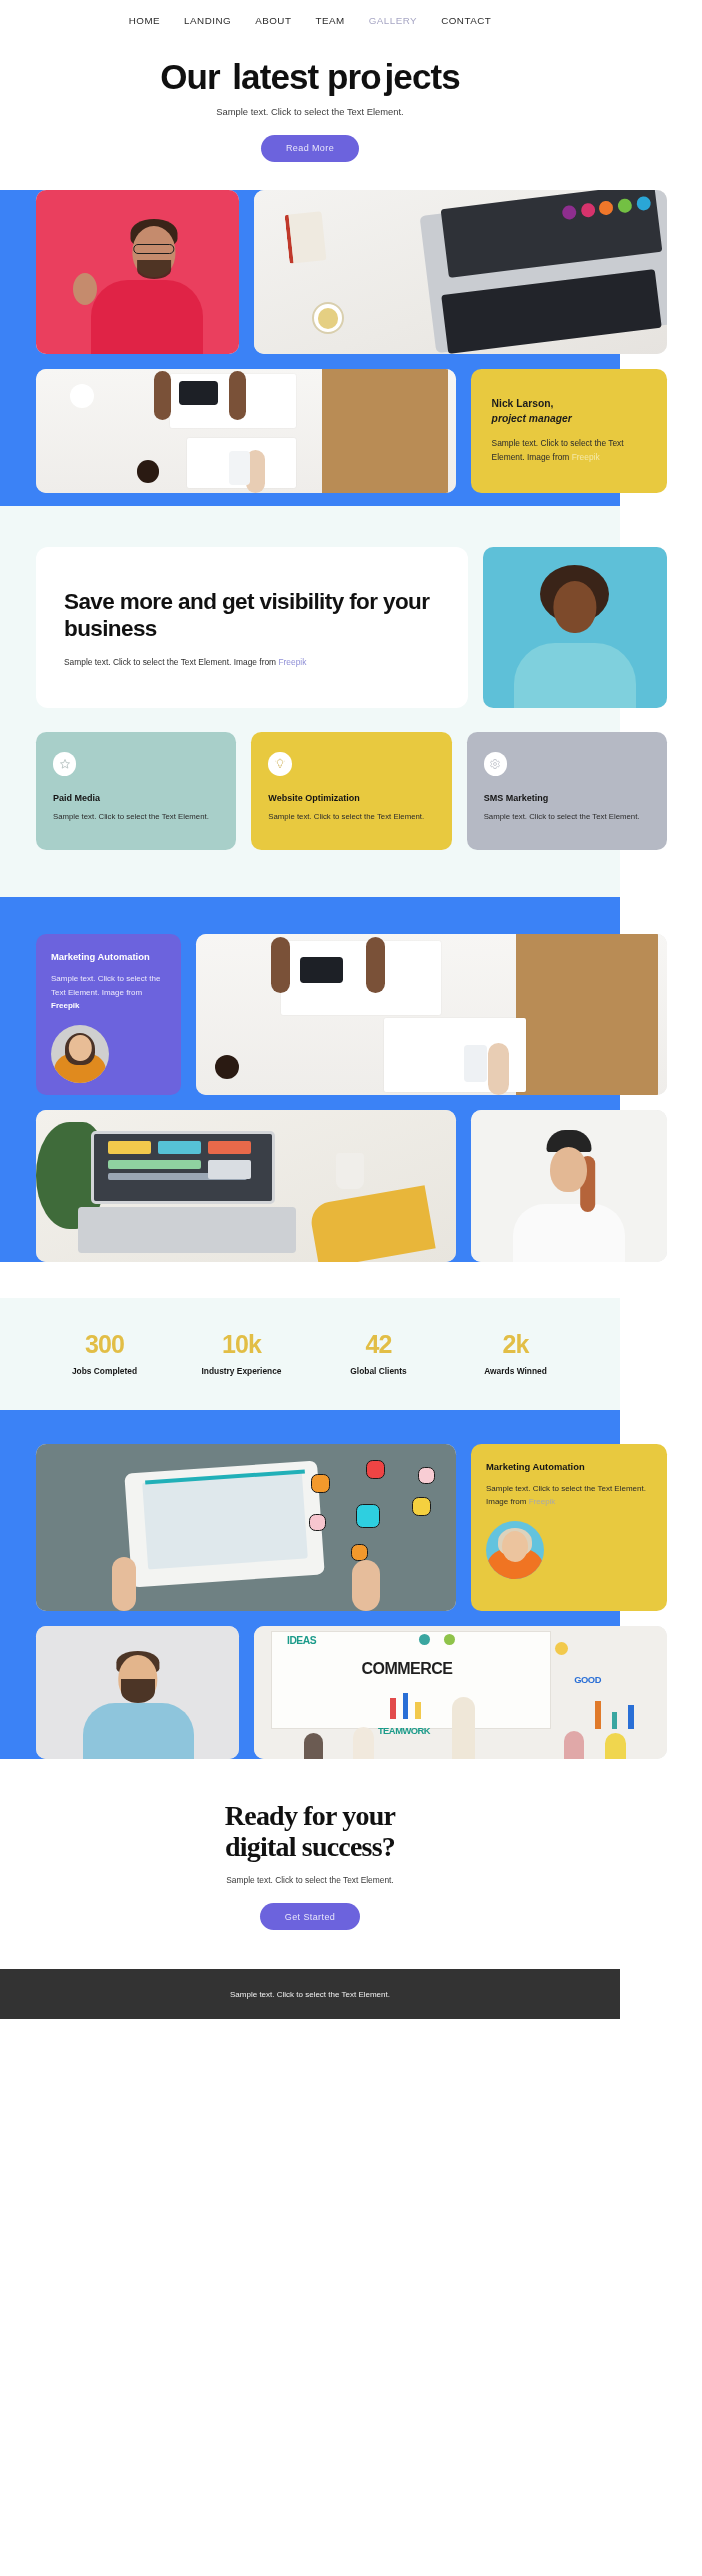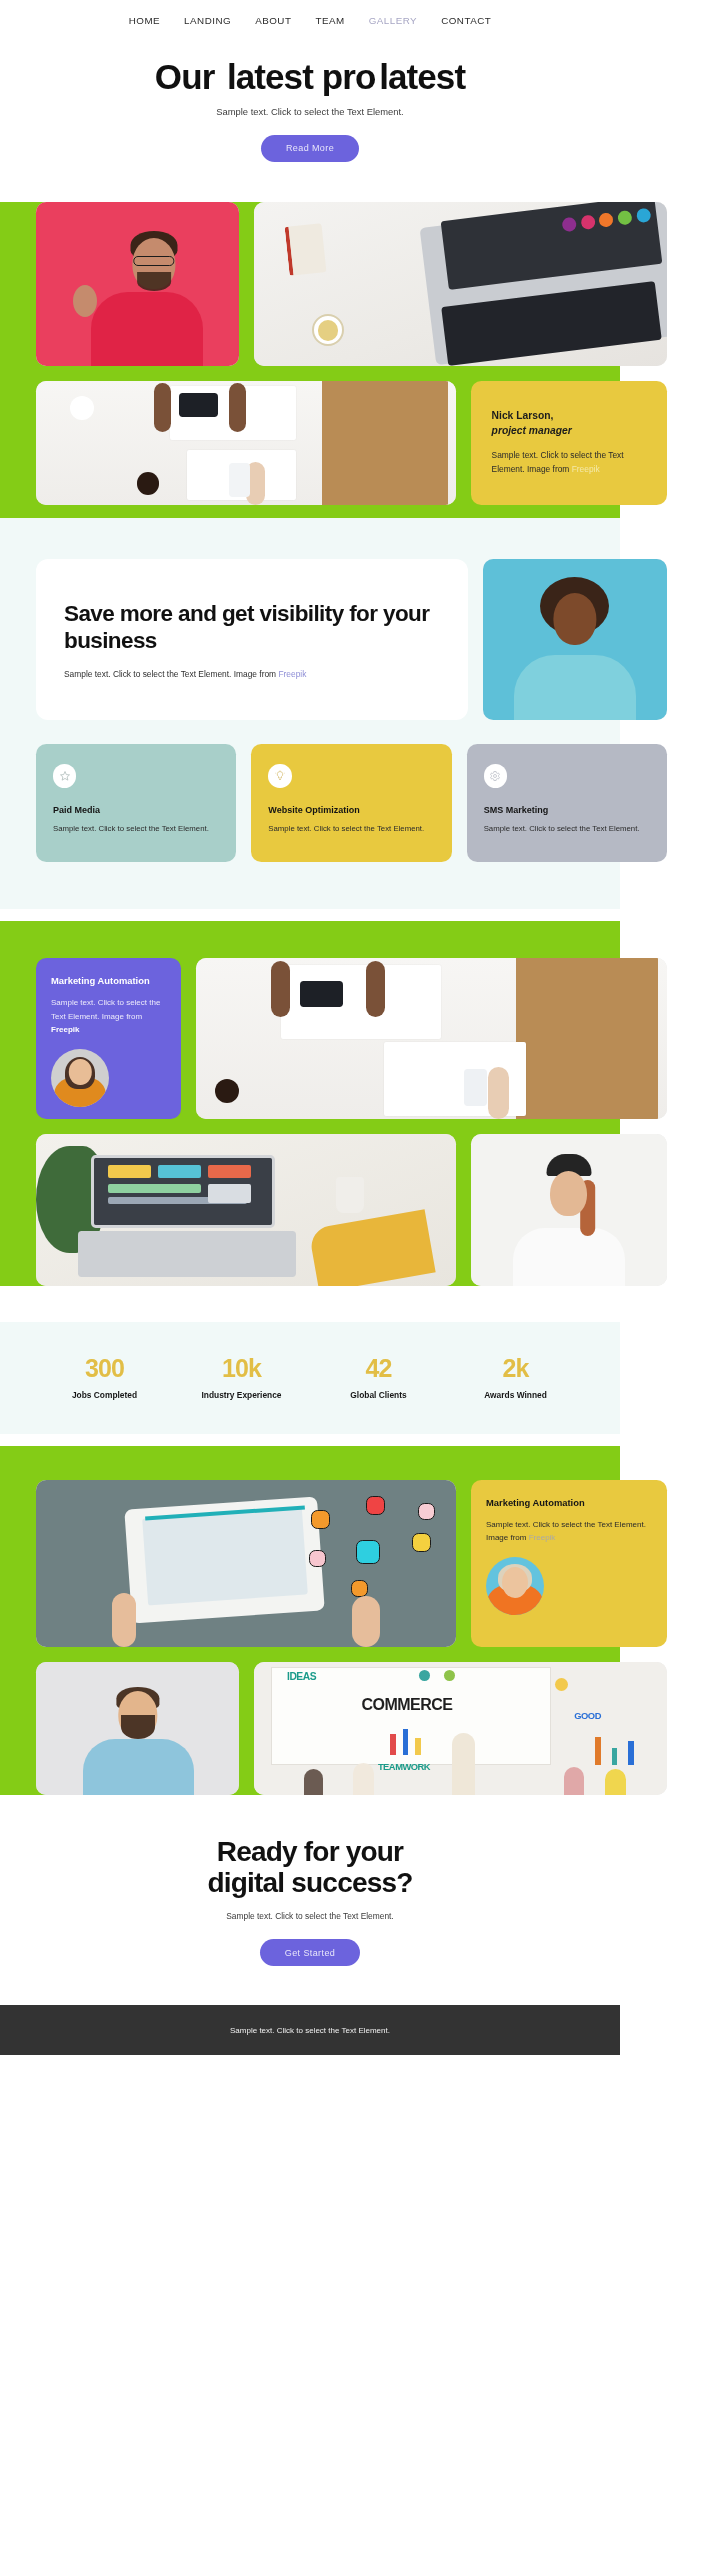--- a/index.html
+++ b/index.html
@@ -77,21 +77,21 @@
   
   .wrap { width:703px; padding:0 36px; }
   .row { display:flex; gap:15px; }
   .card-img {
     border-radius:10.3px;
     overflow:hidden;
     position:relative;
     background:#e9e9e9;
   }
   .sec-teal { background:#f1f9f8; }
-  .sec-white { background:#84cc16;margin-top:12px; }
+  .sec-white { background:#3b82f6; }
 
   
   .ph { width:100%; height:100%; position:relative; overflow:hidden; }
 
   
   .ph-pink { background:#ea3f5e; }
   .ph-pink .head { position:absolute; left:50%; top:22%; width:43px; height:51px;
       transform:translateX(-5.6px); background:#c58b6d; border-radius:50% 50% 45% 45%; }
   .ph-pink .hair { position:absolute; left:50%; top:18%; width:47px; height:28px;
       transform:translateX(-7.5px); background:#3a2418; border-radius:50% 50% 30% 30%; }
@@ -278,21 +278,21 @@
 
   
   .stats { display:flex; padding:32px 36px 34px; }
   .stat { flex:1; text-align:center; }
   .stat .num { font-size:25px; font-weight:700; color:#e2be46; letter-spacing:-0.9px; }
   .stat .lbl { font-size:8.4px; font-weight:700; color:#161616; margin-top:6.6px; }
 
   
   .cta { text-align:center; padding:41px 0 39px; background:#fff; }
   .cta h2 {
-    font-size:28px; line-height:1.12; font-weight:700; letter-spacing:-0.8px; color:#111;
+    font-size:28px; line-height:1.12; font-weight:700; letter-spacing:-0.8px; color:#111;font-family:Liberation Serif, serif;
   }
   .cta .sub { font-size:8.4px; color:#3a3a3a; margin-top:13px; }
 
   
   .footer {
     background:#333333; color:#f0f0f0;
     text-align:center; padding:20.6px 0;
     font-size:8px;
   }
 </style>
@@ -304,21 +304,21 @@
   <nav class="nav">
     <a href="#">HOME</a>
     <a href="#">LANDING</a>
     <a href="#">ABOUT</a>
     <a href="#">TEAM</a>
     <a href="#" class="active">GALLERY</a>
     <a href="#">CONTACT</a>
   </nav>
 
   <section class="hero">
-    <h1><span>Our </span><span class="hl">latest pro</span><span>latest</span></h1>
+    <h1><span>Our </span><span class="hl">latest pro</span><span>jects</span></h1>
     <div class="sub">Sample text. Click to select the Text Element.</div>
     <button class="btn">Read More</button>
   </section>
 
   <section class="sec-white" style="padding-bottom:13px;">
     <div class="wrap">
       <div class="row" style="height:164px;">
         <div class="card-img" style="width:203px;">
           <div class="ph ph-pink">
             <div class="body"></div>

